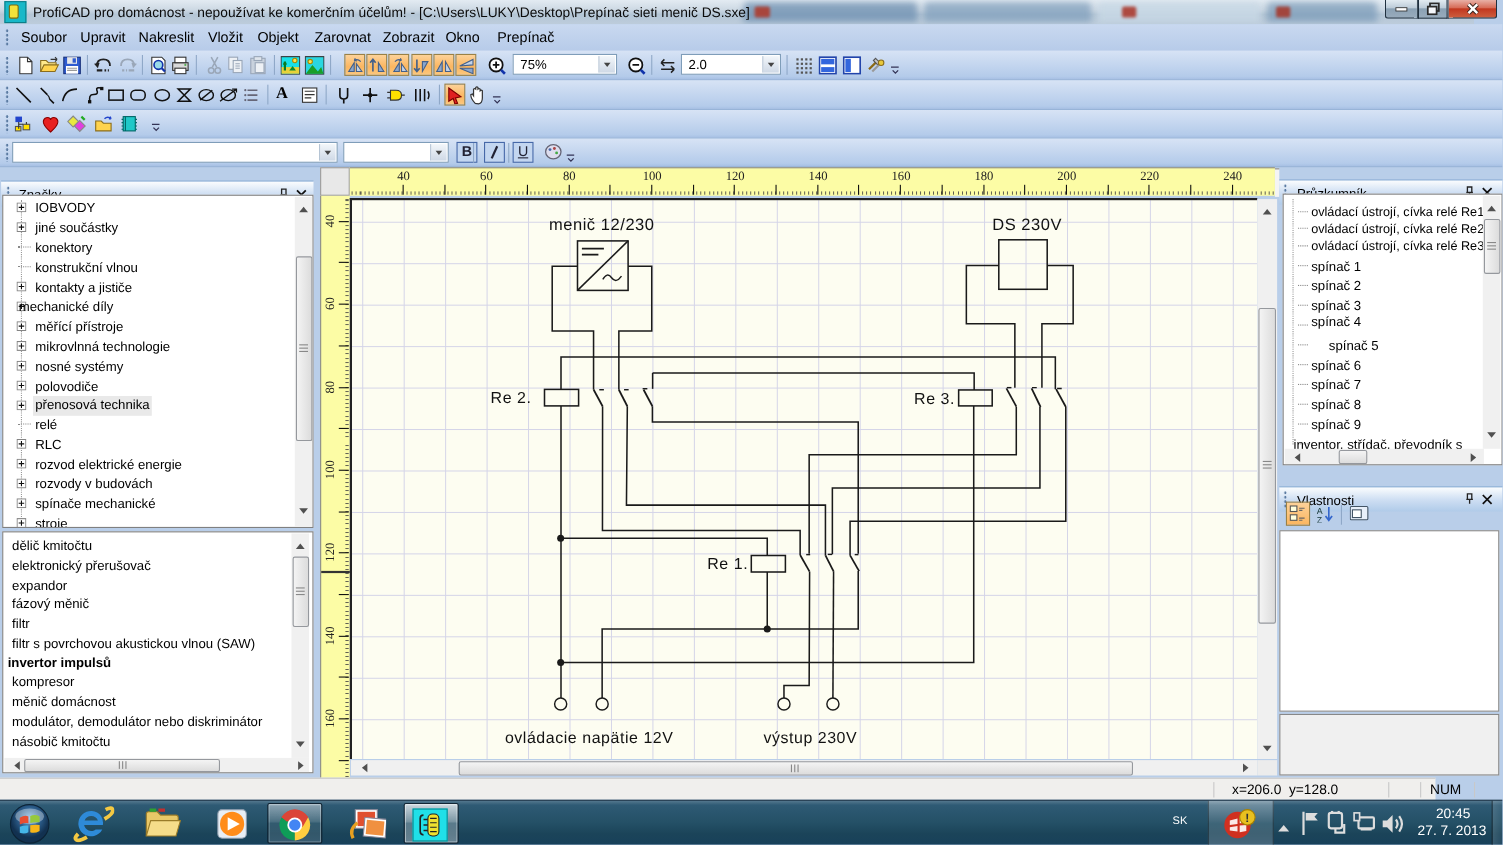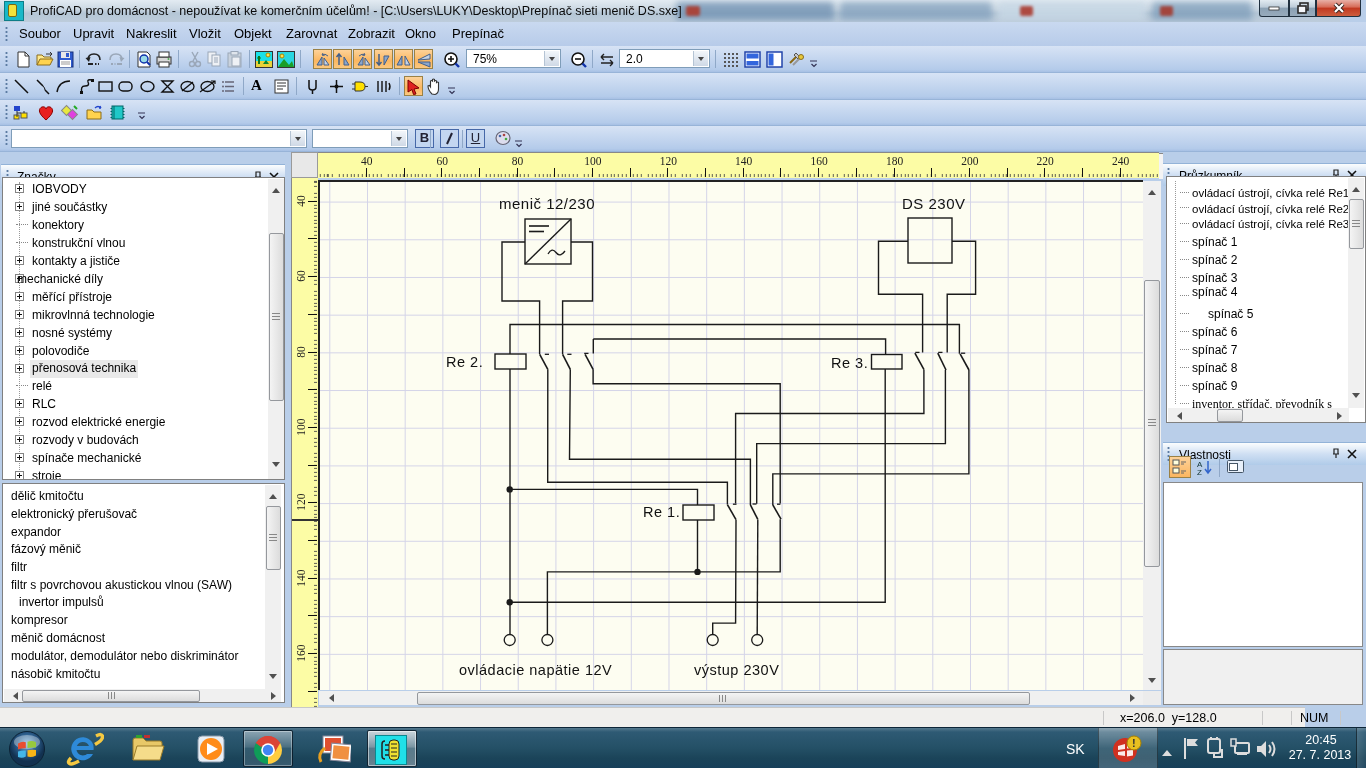--- a/index.html
+++ b/index.html
@@ -514,21 +514,21 @@
     <div class="abs" style="left:269px;top:135px;width:8px;height:1px;border-top:1px solid #888;box-shadow:0 3px #888,0 6px #888;"></div>
   </div>
 
 <div class="abs whitebox" id="filterbox" style="left:2px;top:483px;width:283px;height:220px;overflow:hidden;">
     <div class="abs listtext" style="left:8px;top:4px;">dělič kmitočtu</div>
     <div class="abs listtext" style="left:8px;top:22px;">elektronický přerušovač</div>
     <div class="abs listtext" style="left:8px;top:40px;">expandor</div>
     <div class="abs listtext" style="left:8px;top:57px;">fázový měnič</div>
     <div class="abs listtext" style="left:8px;top:75px;">filtr</div>
     <div class="abs listtext" style="left:8px;top:93px;">filtr s povrchovou akustickou vlnou (SAW)</div>
-    <div class="abs listtext" style="left:16px;top:110px;">invertor impulsů</div>
+    <div class="abs listtext" style="left:4px;top:110px;font-weight:bold;">invertor impulsů</div>
     <div class="abs listtext" style="left:8px;top:128px;">kompresor</div>
     <div class="abs listtext" style="left:8px;top:146px;">měnič domácnost</div>
     <div class="abs listtext" style="left:8px;top:164px;">modulátor, demodulátor nebo diskriminátor</div>
     <div class="abs listtext" style="left:8px;top:182px;">násobič kmitočtu</div>
     <div class="sbv" style="left:262px;top:1px;width:16px;height:204px;"></div>
     <div class="sarr" style="left:266px;top:6px;border:4px solid transparent;border-bottom:5px solid #505050;"></div>
     <div class="sarr" style="left:266px;top:190px;border:4px solid transparent;border-top:5px solid #505050;"></div>
     <div class="sbthumb" style="left:262.5px;top:22px;width:15px;height:64px;"></div>
     <div class="abs" style="left:266px;top:50px;width:8px;height:1px;border-top:1px solid #888;box-shadow:0 3px #888,0 6px #888;"></div>
     <div class="sbh" style="left:1px;top:205px;width:277px;height:13px;"></div>
@@ -710,21 +710,21 @@
     <div class="abs listtext" style="left:25px;top:129.0px;margin-left:16px;">spínač 5</div>
     <div class="abs" style="left:13px;top:154px;width:9px;height:1px;border-top:1px dotted #888;"></div>
     <div class="abs listtext" style="left:25px;top:147.0px;">spínač 6</div>
     <div class="abs" style="left:13px;top:172px;width:9px;height:1px;border-top:1px dotted #888;"></div>
     <div class="abs listtext" style="left:25px;top:165.0px;">spínač 7</div>
     <div class="abs" style="left:13px;top:190px;width:9px;height:1px;border-top:1px dotted #888;"></div>
     <div class="abs listtext" style="left:25px;top:183.0px;">spínač 8</div>
     <div class="abs" style="left:13px;top:208px;width:9px;height:1px;border-top:1px dotted #888;"></div>
     <div class="abs listtext" style="left:25px;top:201.0px;">spínač 9</div>
     <div class="abs" style="left:13px;top:226px;width:9px;height:1px;border-top:1px dotted #888;"></div>
-    <div class="abs listtext" style="left:25px;top:219.0px;font-family:Liberation Serif, serif;">inventor, střídač, převodník s</div>
+    <div class="abs listtext" style="left:9px;top:219.0px;">inventor, střídač, převodník s</div>
     <div class="sbv" style="left:181px;top:1px;width:16px;height:230px;"></div>
     <div class="sarr" style="left:185px;top:6px;border:4px solid transparent;border-bottom:5px solid #505050;"></div>
     <div class="sarr" style="left:185px;top:216px;border:4px solid transparent;border-top:5px solid #505050;"></div>
     <div class="sbthumb" style="left:181.5px;top:22px;width:15px;height:50px;"></div>
     <div class="abs" style="left:185px;top:43px;width:8px;height:1px;border-top:1px solid #888;box-shadow:0 3px #888,0 6px #888;"></div>
     <div class="sbh" style="left:1px;top:231px;width:181px;height:14px;"></div>
     <div class="sarr" style="left:6px;top:235px;border:4px solid transparent;border-right:5px solid #505050;"></div>
     <div class="sarr" style="left:170px;top:235px;border:4px solid transparent;border-left:5px solid #505050;"></div>
     <div class="sbthumbh" style="left:50px;top:231.5px;width:26px;height:13px;"></div>
   </div>
@@ -818,21 +818,21 @@
       <rect x="18" y="12" width="16" height="13" fill="#f09040" transform="rotate(5 26 18)"></rect>
       <path d="M6 28 Q2 20 10 14" stroke="#e8a020" stroke-width="3" fill="none"></path>
     </svg>
     <div class="tkbtn on" style="left:367px;background:linear-gradient(rgba(255,255,255,.75),rgba(255,255,255,.4) 45%,rgba(255,255,255,.25) 50%,rgba(255,255,255,.35));border:1px solid rgba(8,25,40,.9);box-shadow:inset 0 0 0 1px rgba(255,255,255,.5);"></div>
     <div class="abs" style="left:375px;top:7px;width:32px;height:30px;background:#20e0e8;border:1px solid #0a8890;"></div>
     <svg class="abs" style="left:375px;top:7px;" width="32" height="30">
       <path d="M10 6 Q7 6 7 9 V21 Q7 24 10 24 M10 10 H14 M10 15 H14 M10 20 H14" stroke="#222" fill="none" stroke-width="1.5"></path>
       <rect x="14" y="5" width="10" height="20" rx="4" fill="#f0e030" stroke="#222"></rect>
       <path d="M16 9 H22 M16 13 H22 M16 17 H22 M16 21 H22" stroke="#222"></path>
     </svg>
-    <div class="abs" style="left:1066px;top:13px;color:#fff;font-size:14px;">SK</div>
+    <div class="abs" style="left:1066px;top:13px;color:#fff;font-size:10px;">SK</div>
     <div class="abs" style="left:1098px;top:0px;width:60px;height:41px;background:linear-gradient(rgba(255,255,255,.35),rgba(255,255,255,.12) 50%,rgba(255,255,255,.2));border-left:1px solid rgba(0,0,0,.4);border-right:1px solid rgba(0,0,0,.4);"></div>
     <svg class="abs" style="left:1110px;top:6px;" width="34" height="32">
       <circle cx="15" cy="16" r="12" fill="#d03020"></circle>
       <path d="M8 12 L15 10 L15 15 L8 16 Z M17 9.5 L23 8 L23 14 L17 14.5 Z M8 18 L15 17 L15 22 L8 21 Z M17 16.5 L23 16 L23 21.5 L17 22.5 Z" fill="#fff" opacity="0.9"></path>
       <circle cx="24" cy="9" r="7" fill="#e8c020" stroke="#a88000"></circle>
       <text x="22" y="13" font-size="11" font-weight="bold" fill="#333">!</text>
     </svg>
     <div class="sarr" style="left:1162px;top:17px;border:5px solid transparent;border-bottom:6px solid #ddd;"></div>
     <svg class="abs" style="left:1183px;top:9px;" width="18" height="24">
       <path d="M2 1 V22" stroke="#ddd" stroke-width="2"></path>

